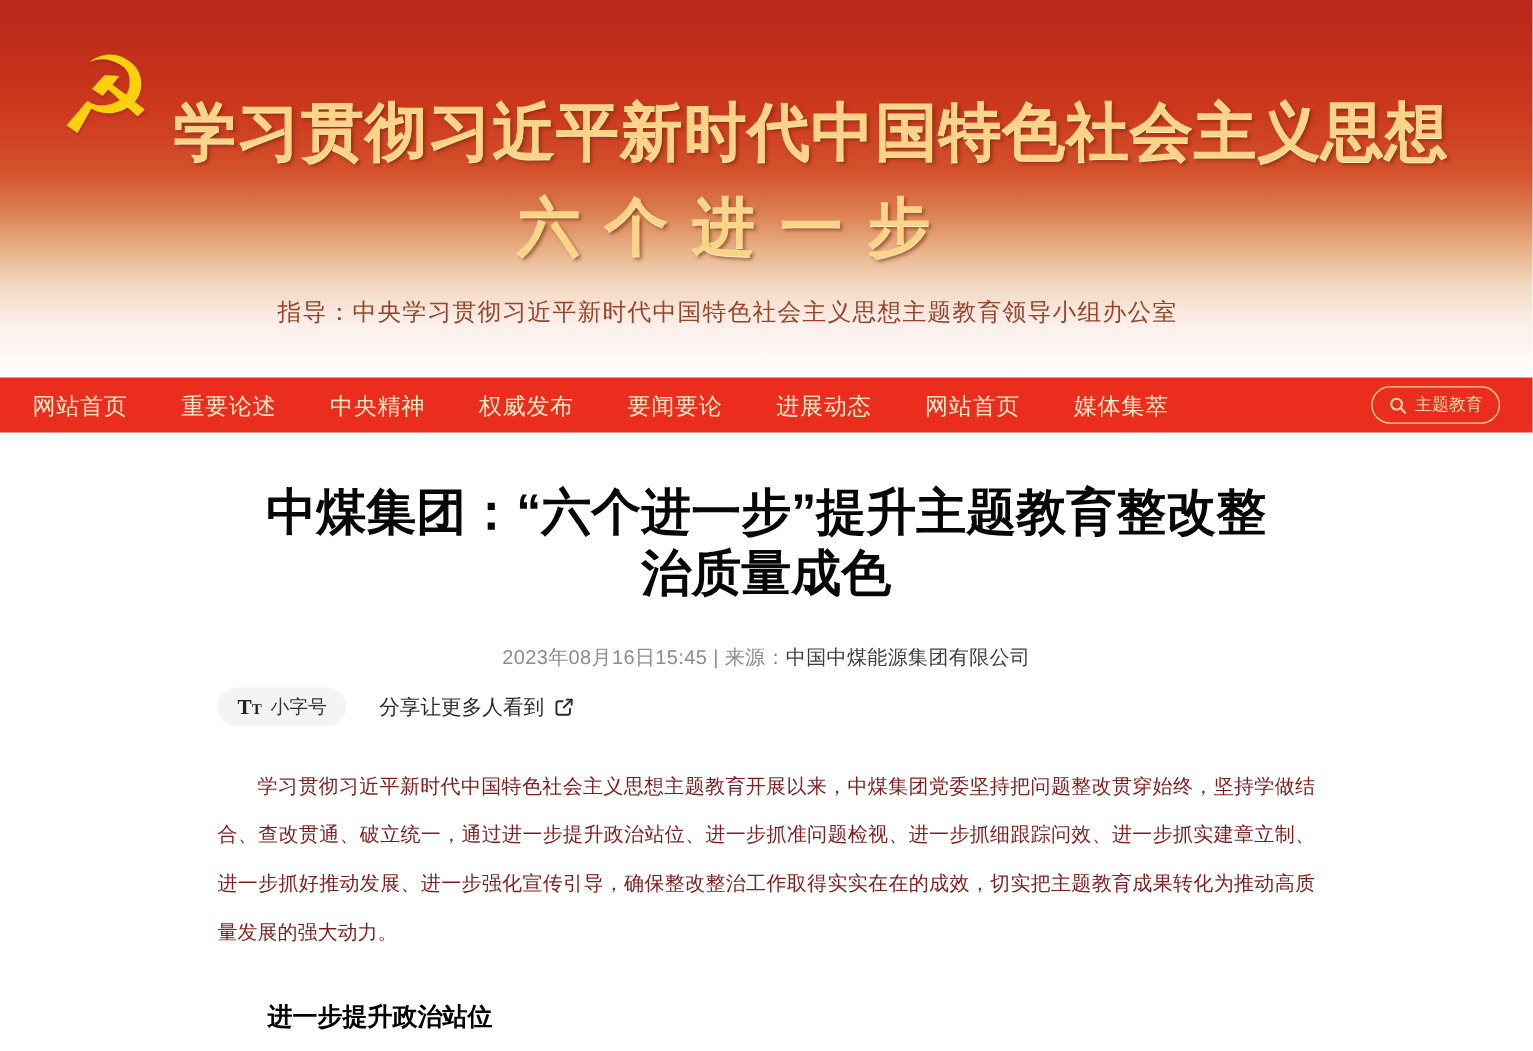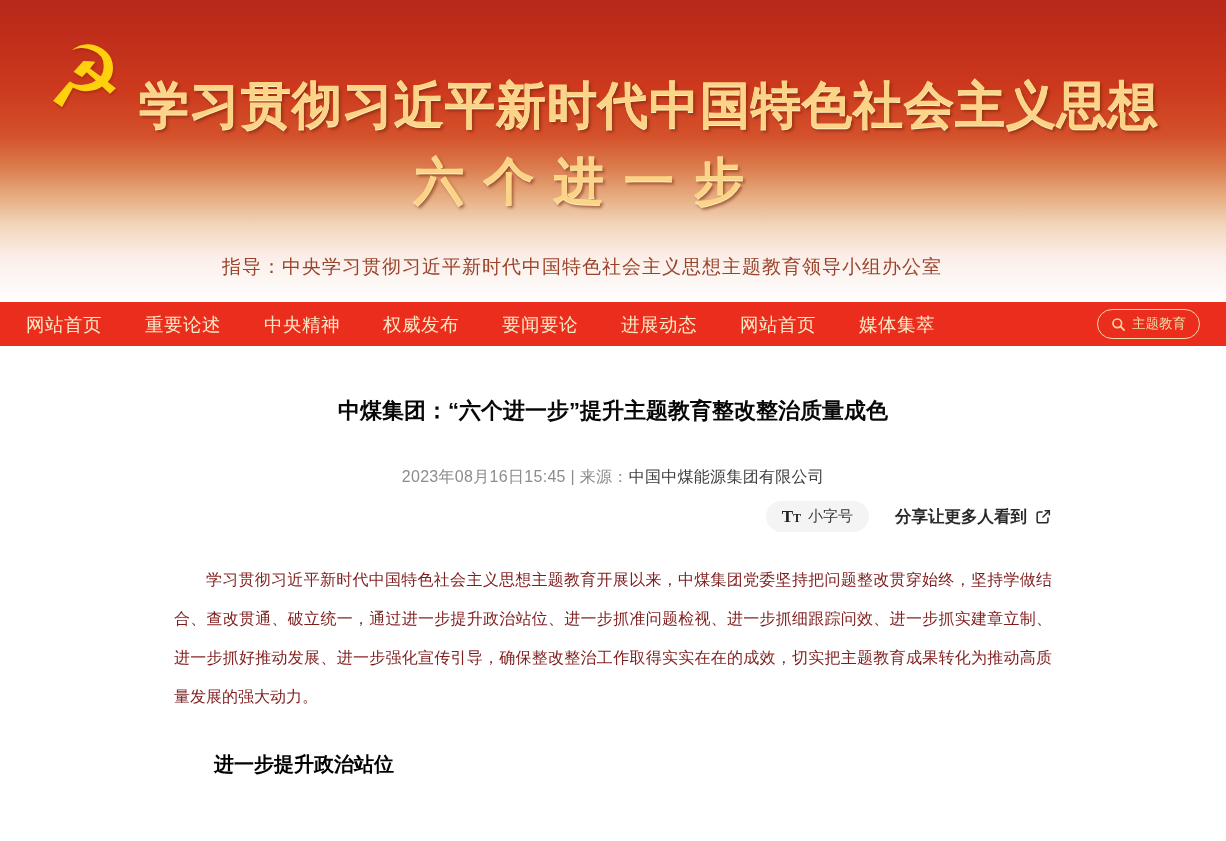--- a/index.html
+++ b/index.html
@@ -28,54 +28,54 @@
     font-size:50px;font-weight:bold;letter-spacing:1px;white-space:nowrap;
     color:#fbd488;
     text-shadow:0 1px 0 #ffefc4, 2px 3px 3px rgba(110,35,5,.55);
   }
   .banner-title2{
     margin-top:9px;margin-right:120px;text-align:center;padding-left:72px;
     font-size:50px;font-weight:bold;letter-spacing:20px;white-space:nowrap;
     color:#fbd488;
     text-shadow:0 1px 0 #ffefc4, 2px 3px 3px rgba(110,35,5,.55);
   }
-  .banner-sub{margin:33px 0 0 222px;font-size:19px;line-height:37px;color:#9a432a;letter-spacing:1px;}
+  .banner-sub{margin:17px 0 0 222px;font-size:19px;line-height:37px;color:#9a432a;letter-spacing:1px;}
 
   
   .navbar{
     height:44px;background:#eb2d1e;display:flex;align-items:center;
     gap:43px;padding:0 26px;position:relative;
   }
   .nav-item{color:#fbe9c6;font-size:18.5px;letter-spacing:.5px;cursor:pointer;white-space:nowrap;}
   .search-pill{
     position:absolute;right:26px;top:50%;transform:translateY(-50%);
     display:flex;align-items:center;gap:6px;
     border:1.5px solid #f2d9a4;border-radius:16px;padding:5px 13px;
     color:#f2d9a4;font-size:13.5px;background:transparent;cursor:pointer;white-space:nowrap;
   }
   .search-pill svg{display:block;}
 
   
   .content{width:878px;margin:0 auto;}
   .article-title{
-    margin:40px 24px 0;font-size:22px;line-height:49px;font-weight:600;
+    margin:40px 24px 0;font-size:40px;line-height:49px;font-weight:600;
     text-align:center;color:#070707;
   }
   .meta{margin-top:32px;text-align:center;font-size:16px;color:#8c8c8c;letter-spacing:.3px;}
   .meta .source{color:#3d3d3d;}
-  .tools{margin-top:13px;display:flex;justify-content:flex-end;align-items:center;gap:26px;}
+  .tools{margin-top:13px;display:flex;justify-content:flex-start;align-items:center;gap:26px;}
   .font-pill{
     display:flex;align-items:center;gap:7px;background:#f4f4f5;border:none;
     border-radius:16px;padding:6px 16px;font-size:15px;color:#333;cursor:pointer;
     font-family:"Liberation Sans",sans-serif;
   }
   .tt{font-family:"Liberation Serif","DejaVu Serif",serif;font-weight:bold;color:#222;line-height:1;}
   .tt-big{font-size:17px;}
   .tt-small{font-size:12px;}
-  .share{display:flex;align-items:center;gap:7px;font-size:16.5px;color:#2a2a2a;cursor:pointer;font-weight:bold;}
+  .share{display:flex;align-items:center;gap:7px;font-size:16.5px;color:#2a2a2a;cursor:pointer;}
   .share svg{display:block;}
   .body-text{
     margin:30px 0 0;font-size:16px;line-height:39px;color:#7f1d1d;
     text-align:justify;text-indent:2em;
     font-family:Liberation Mono, monospace;
   }
   .subheading{margin:33px 0 0;font-size:20px;font-weight:bold;color:#000;text-indent:2em;}
 </style>
 </head>
 <body>

